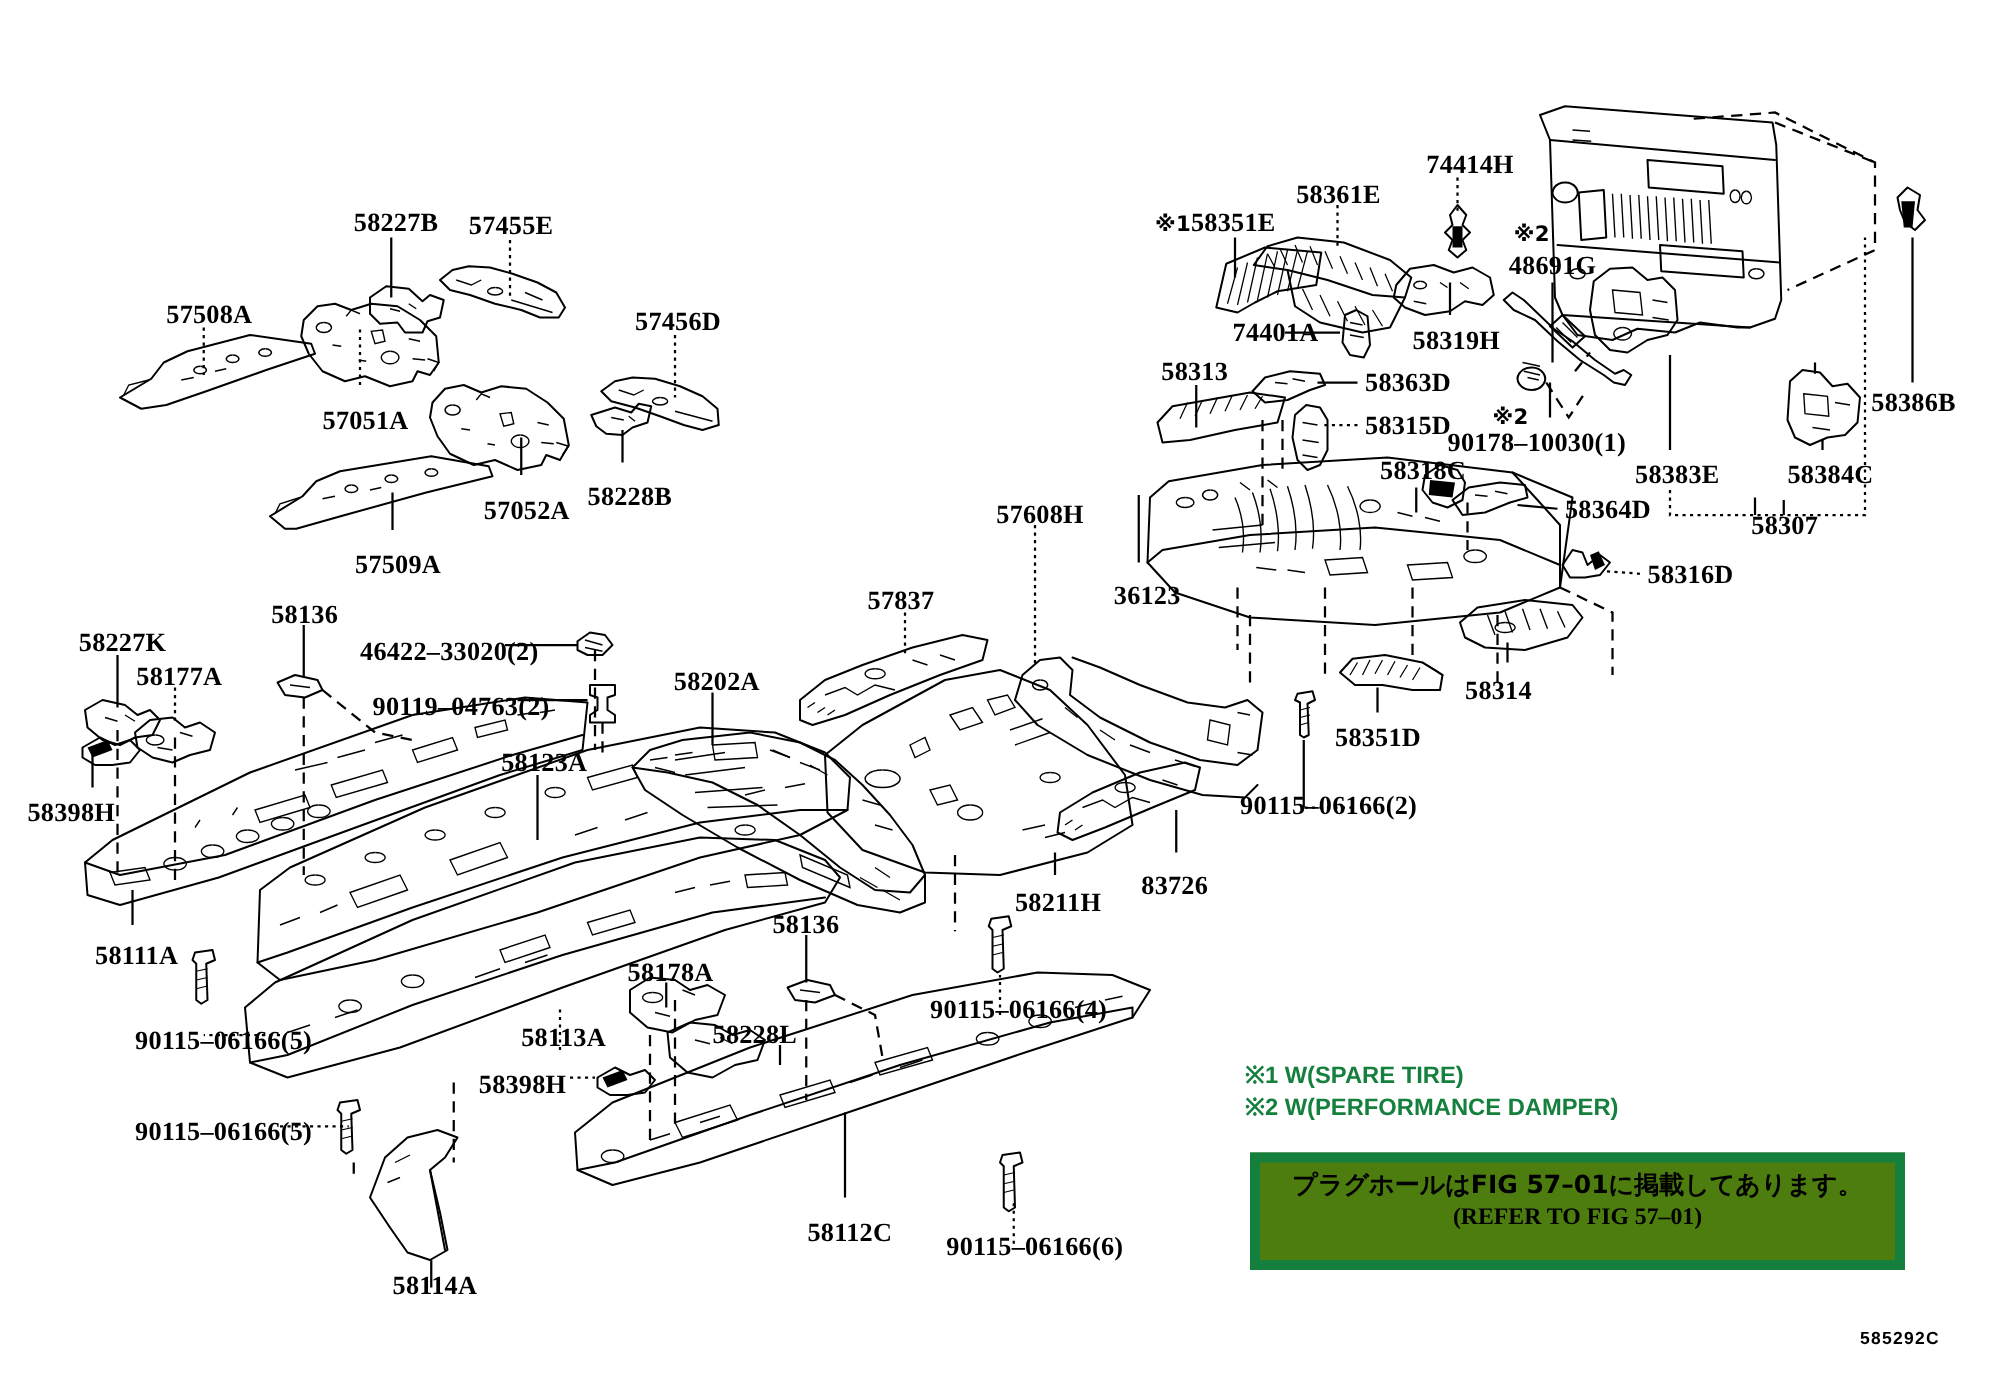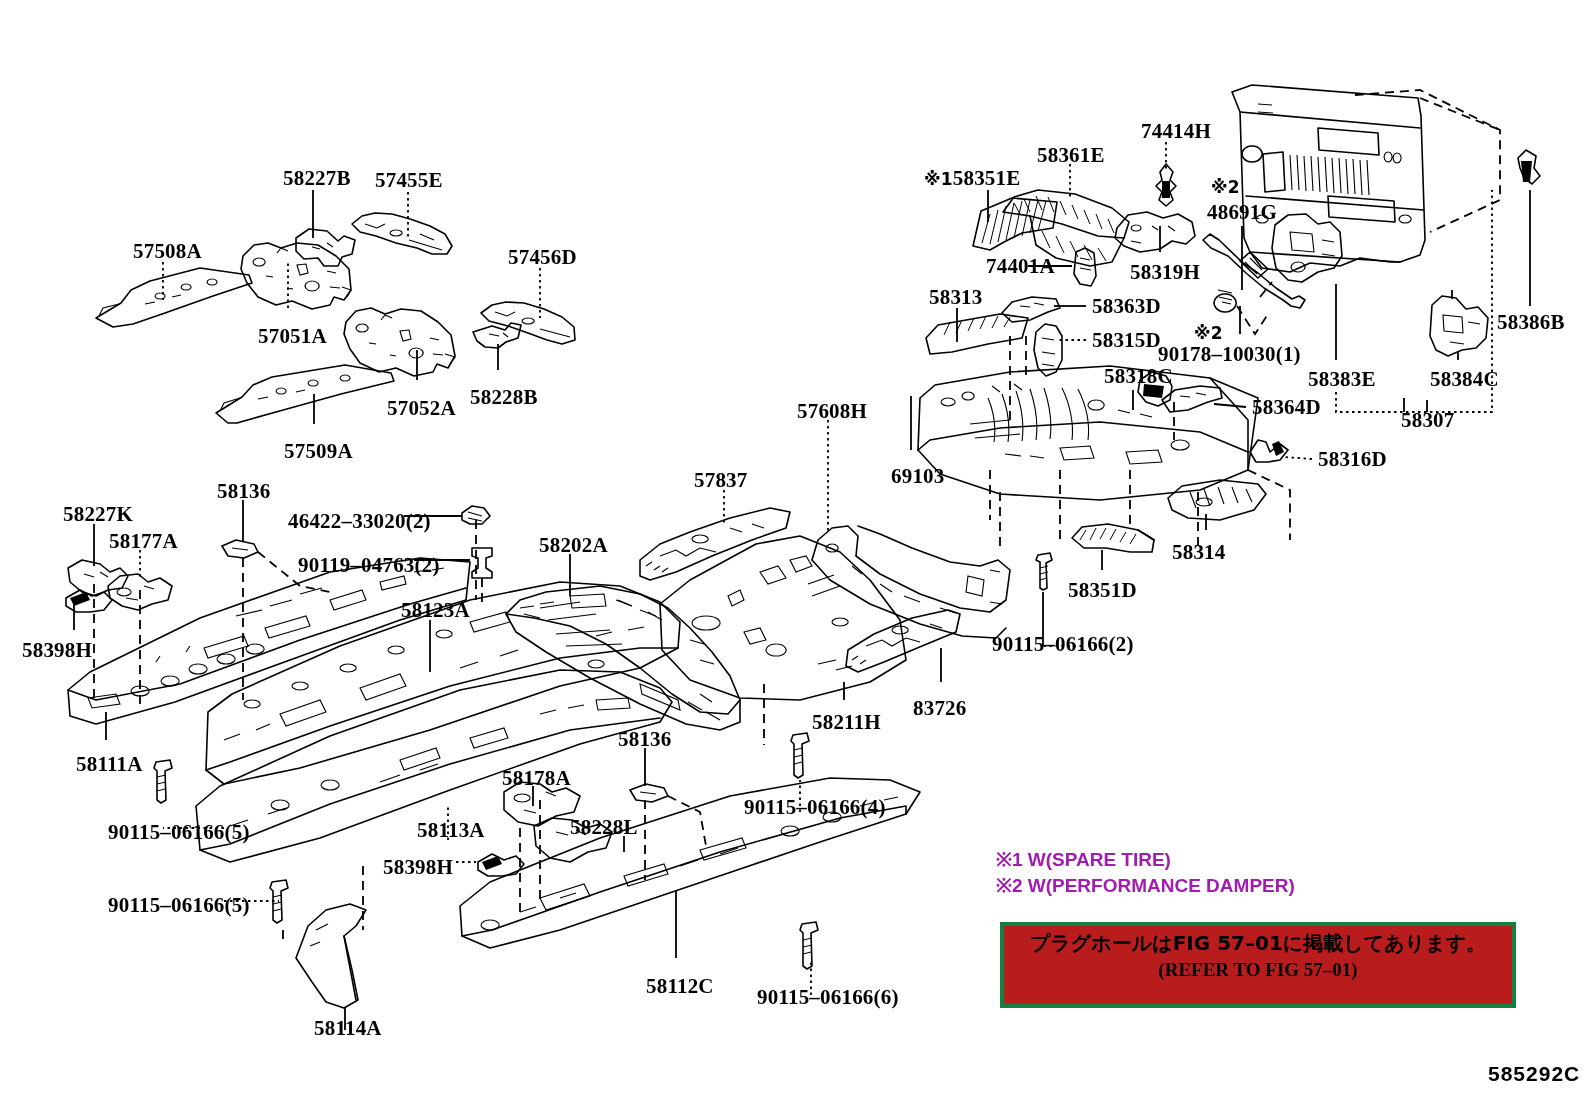--- a/index.html
+++ b/index.html
@@ -3,28 +3,28 @@
 <meta charset="utf-8">
 <style>
   html,body{margin:0;padding:0;background:#ffffff;}
   body{width:1592px;height:1099px;position:relative;overflow:hidden;
        font-family:"Liberation Serif",serif;color:#000;}
   #sheet{position:absolute;left:0;top:0;width:1592px;height:1099px;}
   svg.art{position:absolute;left:0;top:0;width:1592px;height:1099px;overflow:visible;}
   .lbl{position:absolute;white-space:nowrap;font-family:"Liberation Serif",serif;
        font-weight:bold;font-size:21px;letter-spacing:.2px;line-height:1;color:#000;}
   .note{position:absolute;white-space:nowrap;font-family:"Liberation Sans",sans-serif;
-        font-weight:bold;font-size:19px;color:#a21caf;}
-  .boxnote{position:absolute;border:4px solid #15803d;background:#b91c1c;}
+        font-weight:bold;font-size:19px;color:#15803d;}
+  .boxnote{position:absolute;border:8px solid #15803d;background:#4d7c0f;}
   .boxnote div{text-align:center;white-space:nowrap;}
   .jp{font-family:"DejaVu Sans",sans-serif;font-weight:bold;font-size:20px;}
   .en1{font-family:"Liberation Sans",sans-serif;font-weight:bold;font-size:18px;}
   .en2{font-family:"Liberation Serif",serif;font-weight:bold;font-size:19px;}
   .figcode{position:absolute;font-family:"Liberation Sans",sans-serif;
-           font-weight:bold;font-size:21px;letter-spacing:1px;}
+           font-weight:bold;font-size:14px;letter-spacing:1px;}
   .star{font-family:"DejaVu Sans",sans-serif;font-size:17px;font-weight:bold;}
 </style>
 </head>
 <body>
 
 <div id="sheet">
 
 <svg class="art" viewBox="0 0 1592 1099" xmlns="http://www.w3.org/2000/svg">
   <defs>
     <style>
@@ -611,21 +611,21 @@
 <div class="lbl" style="left:618px;top:729px"><span>58136</span></div>
 <div class="lbl" style="left:383px;top:857px"><span>58398H</span></div>
 <div class="lbl" style="left:314px;top:1018px"><span>58114A</span></div>
 <div class="lbl" style="left:646px;top:976px"><span>58112C</span></div>
 <div class="lbl" style="left:757px;top:987px"><span>90115–06166(6)</span></div>
 <div class="lbl" style="left:744px;top:797px"><span>90115–06166(4)</span></div>
 <div class="lbl" style="left:812px;top:712px"><span>58211H</span></div>
 <div class="lbl" style="left:913px;top:698px"><span>83726</span></div>
 <div class="lbl" style="left:694px;top:470px"><span>57837</span></div>
 <div class="lbl" style="left:797px;top:401px"><span>57608H</span></div>
-<div class="lbl" style="left:891px;top:466px"><span>69103</span></div>
+<div class="lbl" style="left:891px;top:466px"><span>36123</span></div>
 
 <div class="lbl" style="left:924px;top:168px"><span class="star">※1</span><span>58351E</span></div>
 <div class="lbl" style="left:1037px;top:145px"><span>58361E</span></div>
 <div class="lbl" style="left:1141px;top:121px"><span>74414H</span></div>
 <div class="lbl" style="left:986px;top:256px"><span>74401A</span></div>
 <div class="lbl" style="left:1130px;top:262px"><span>58319H</span></div>
 <div class="lbl" style="left:1211px;top:176px"><span class="star">※2</span></div>
 <div class="lbl" style="left:1207px;top:202px"><span>48691G</span></div>
 <div class="lbl" style="left:1194px;top:322px"><span class="star">※2</span></div>
 <div class="lbl" style="left:1158px;top:344px"><span>90178–10030(1)</span></div>

